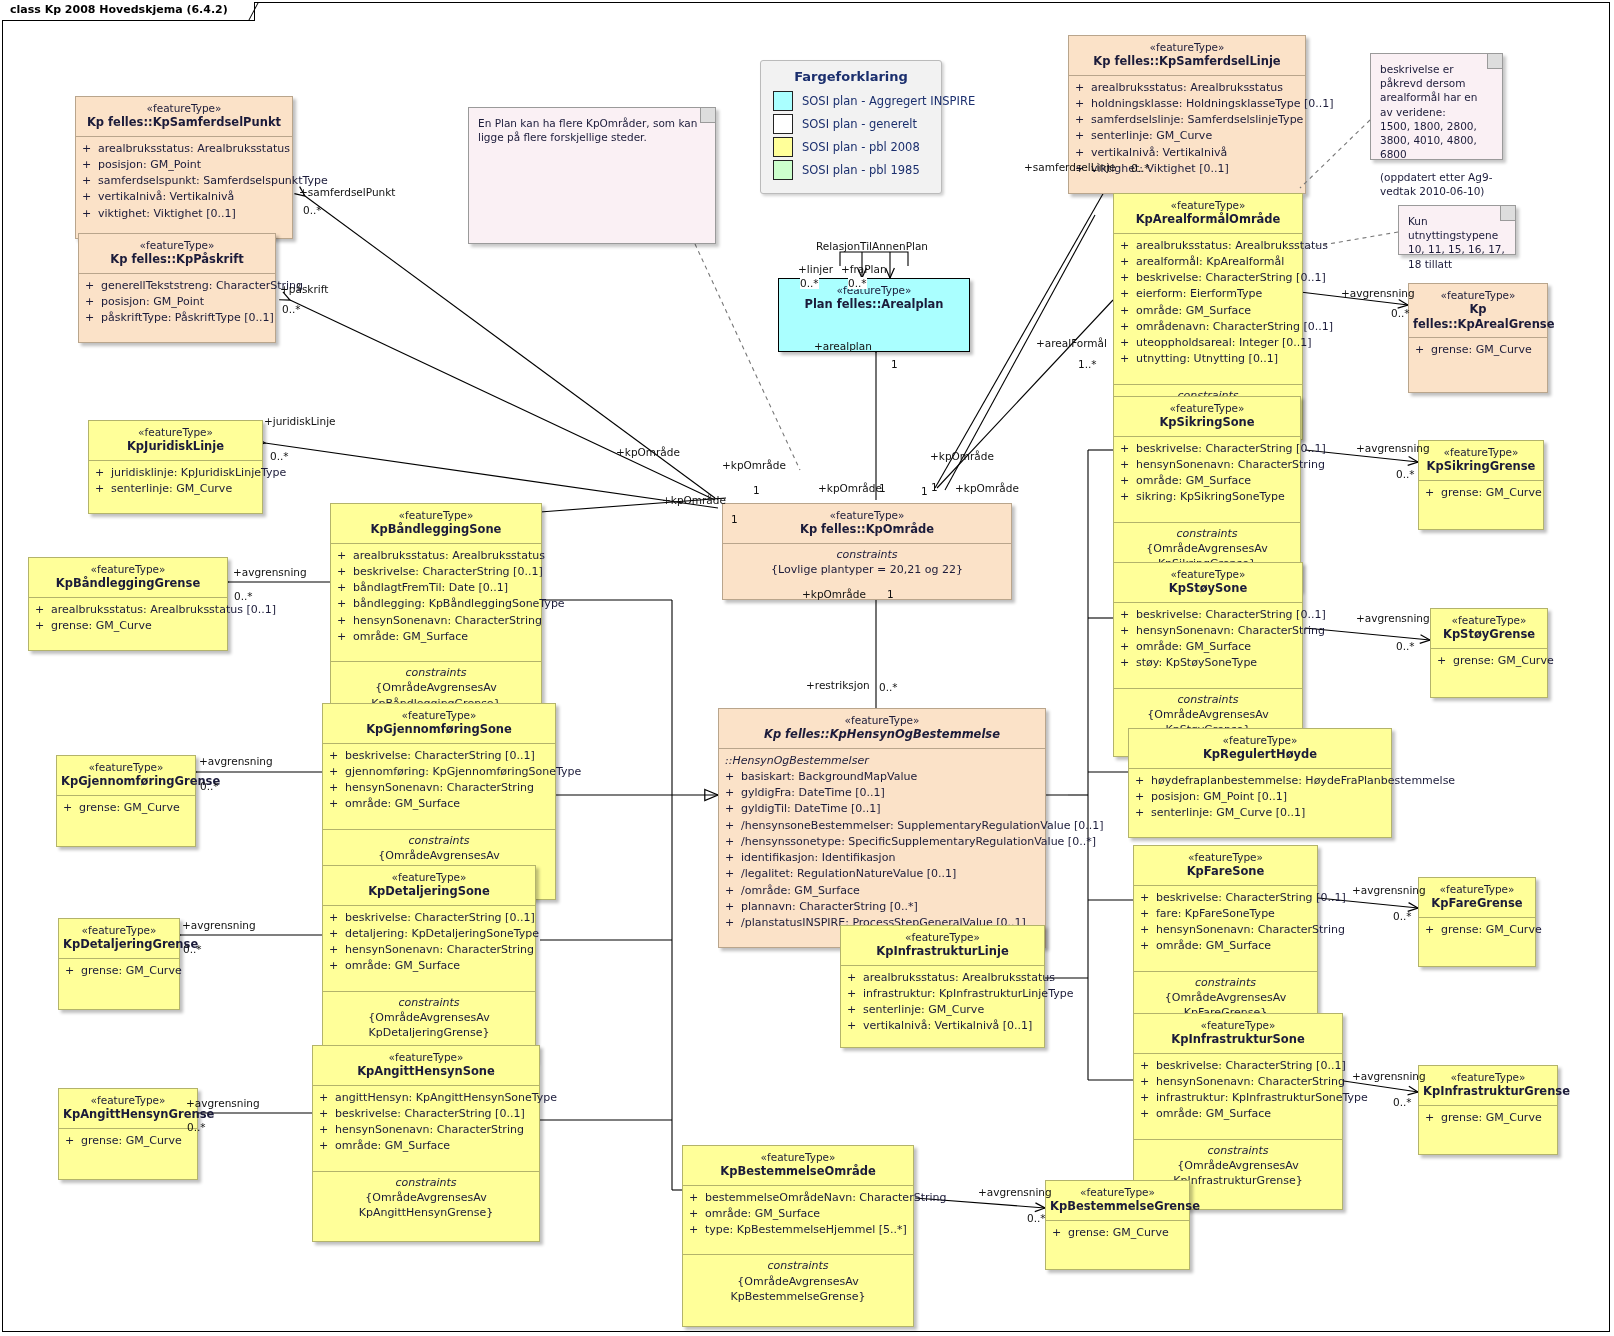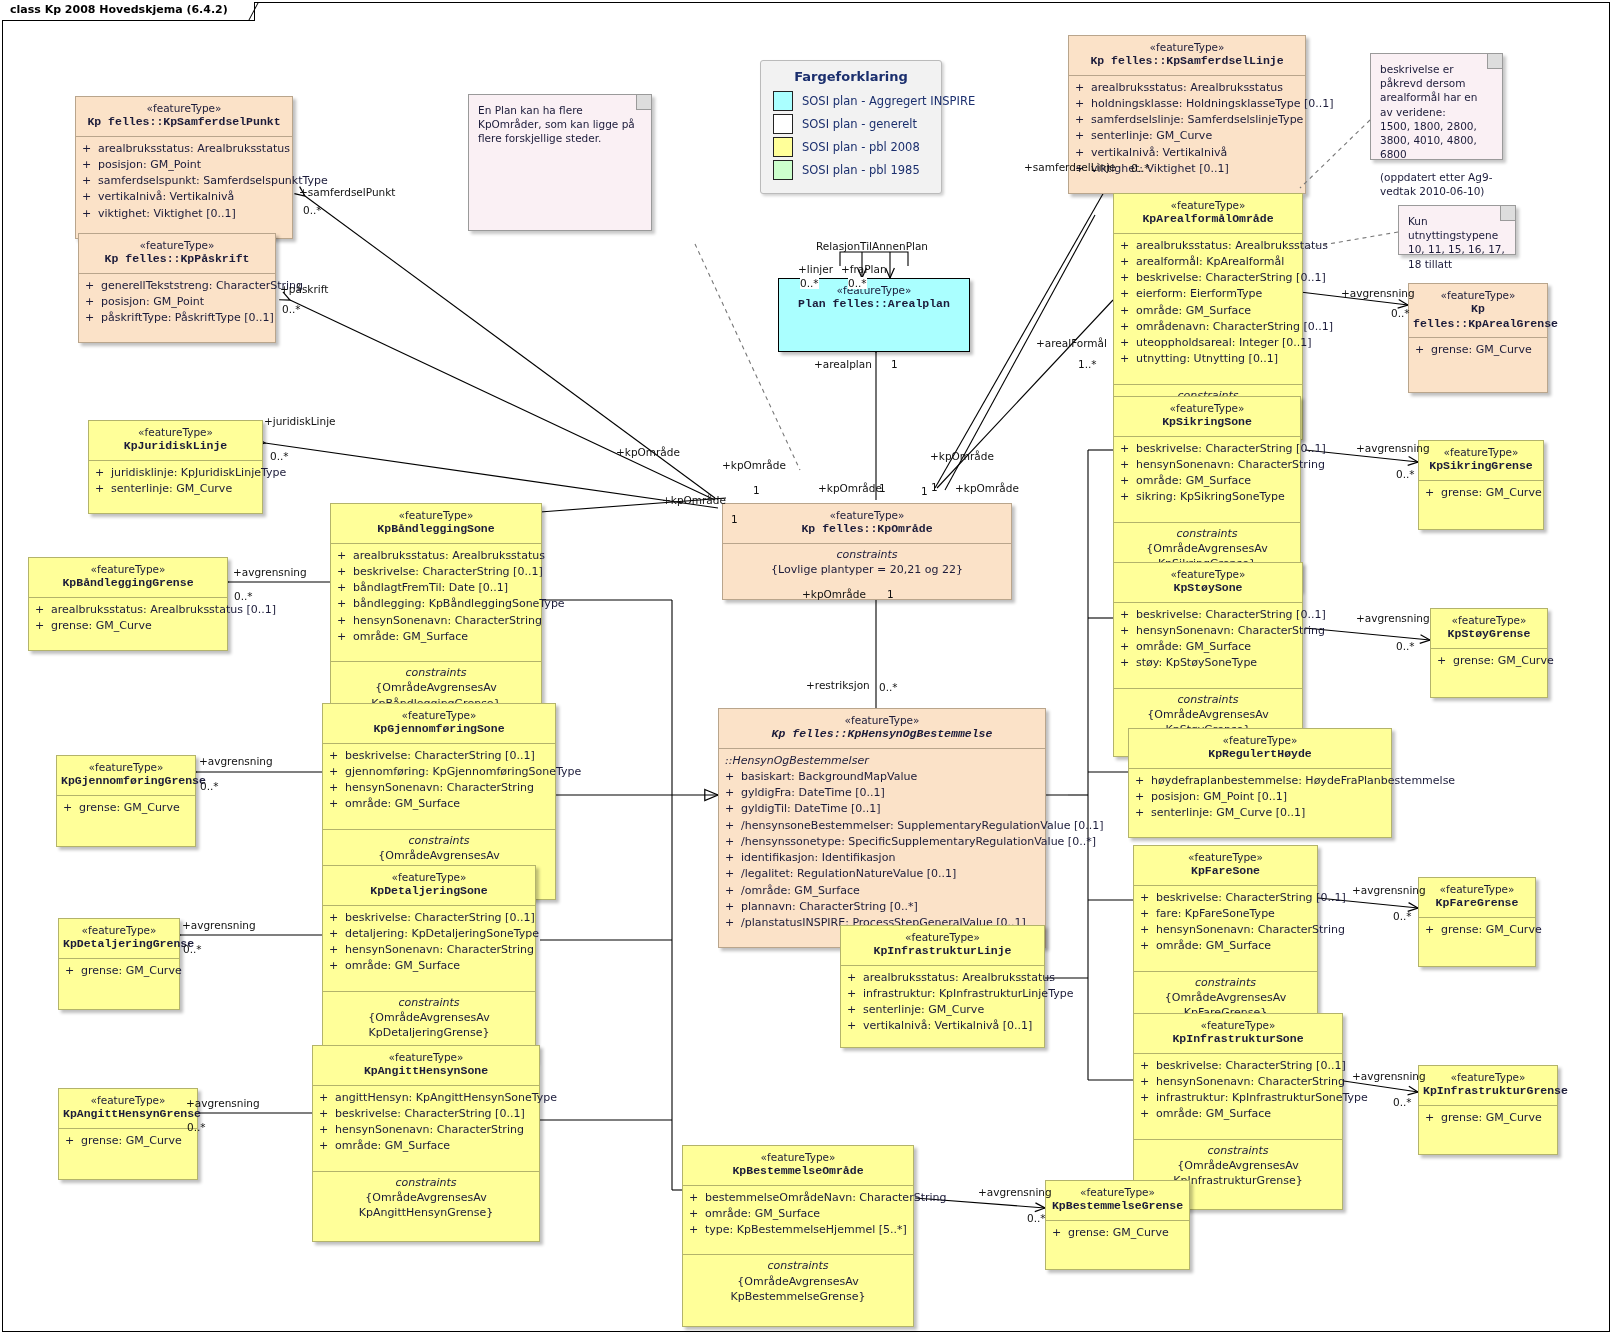--- a/index.html
+++ b/index.html
@@ -15,21 +15,21 @@
              border-left:1px solid #000;transform:skewX(-28deg);height:19px;}
 
   
   .cls{position:absolute;box-sizing:border-box;border:1px solid #9a9a6a;
        box-shadow:3px 3px 3px rgba(0,0,0,0.25);font-size:11px;color:#1b1b3a;z-index:5;}
   .cls.yellow{background:#ffff99;border-color:#b3b36b;}
   .cls.peach{background:#fbe2c8;border-color:#b9a58c;}
   .cls.cyan{background:#aaffff;border-color:#000;}
   .hdr{padding:5px 4px 6px 4px;text-align:center;line-height:1.25;}
   .stereo{font-size:10.5px;}
-  .cname{font-weight:bold;font-size:11.5px;font-family:Liberation Mono, monospace;}
+  .cname{font-weight:bold;font-size:11.5px;}
   .cname.italic{font-style:italic;}
   .sep{border-top:1px solid #b3b36b;}
   .cls.peach .sep{border-top-color:#b9a58c;}
   .attrs{padding:4px 4px 16px 6px;line-height:1.48;}
   .attr{white-space:nowrap;}
   .attr .pm{display:inline-block;width:16px;}
   .constr{padding:3px 4px 5px 4px;text-align:center;line-height:1.4;}
   .constr .ct{font-style:italic;}
   .pkgpfx{font-weight:bold;}
 
@@ -153,21 +153,21 @@
     <div class="legend-row">
       <span class="swatch" style="background:#ffff99"></span>
       <span class="legend-label">SOSI plan - pbl 2008</span>
     </div>
     <div class="legend-row">
       <span class="swatch" style="background:#ccffcc"></span>
       <span class="legend-label">SOSI plan - pbl 1985</span>
     </div>
   </div>
 
-  <div class="note" style="left:468px;top:94px;width:184px;height:137px;">
+  <div class="note" style="left:468px;top:107px;width:248px;height:137px;">
     <div class="fold"></div>
     <p>En Plan kan ha flere KpOmråder, som kan ligge på flere forskjellige steder.</p>
   </div>
 
   <div class="note" style="left:1370px;top:53px;width:133px;height:107px;">
     <div class="fold"></div>
     <p style="margin-bottom:0">beskrivelse er påkrevd dersom arealformål har en av veridene:</p>
     <p>1500, 1800, 2800, 3800, 4010, 4800, 6800</p>
     <p>(oppdatert etter Ag9-vedtak 2010-06-10)</p>
   </div>
@@ -596,21 +596,21 @@
   <div class="elabel" style="left:662px;top:494px;">+kpOmråde</div>
   <div class="elabel" style="left:818px;top:482px;">+kpOmråde</div>
   <div class="elabel" style="left:930px;top:450px;">+kpOmråde</div>
   <div class="elabel" style="left:955px;top:482px;">+kpOmråde</div>
   <div class="elabel" style="left:753px;top:484px;">1</div>
   <div class="elabel" style="left:879px;top:482px;">1</div>
   <div class="elabel" style="left:921px;top:485px;">1</div>
   <div class="elabel" style="left:931px;top:481px;">1</div>
   <div class="elabel" style="left:731px;top:513px;">1</div>
 
-  <div class="elabel" style="left:814px;top:358px;">+arealplan</div>
+  <div class="elabel" style="left:814px;top:340px;">+arealplan</div>
   <div class="elabel" style="left:891px;top:358px;">1</div>
 
   <div class="elabel" style="left:816px;top:240px;">RelasjonTilAnnenPlan</div>
   <div class="elabel" style="left:798px;top:263px;">+linjer</div>
   <div class="elabel" style="left:841px;top:263px;">+fraPlan</div>
   <div class="elabel bg" style="left:800px;top:277px;">0..*</div>
   <div class="elabel bg" style="left:848px;top:277px;">0..*</div>
 
   <div class="elabel" style="left:802px;top:588px;">+kpOmråde</div>
   <div class="elabel" style="left:887px;top:588px;">1</div>

